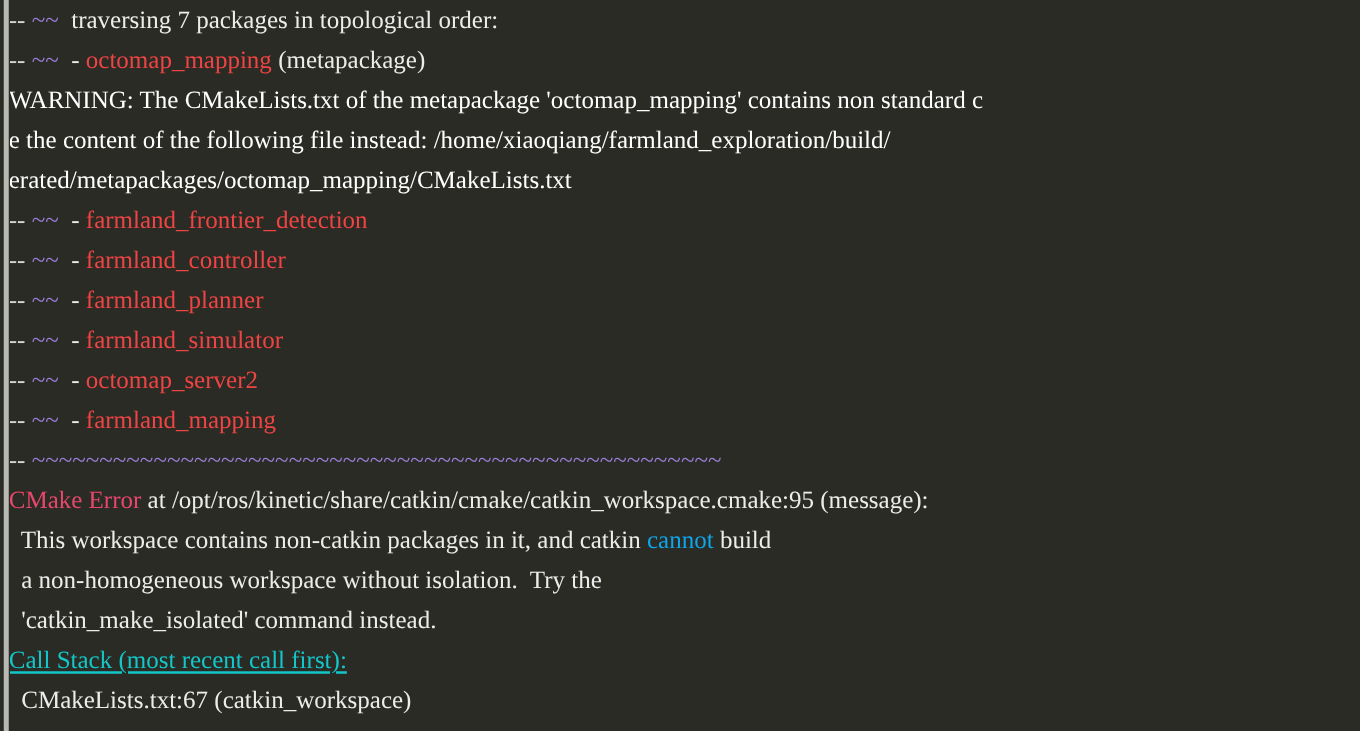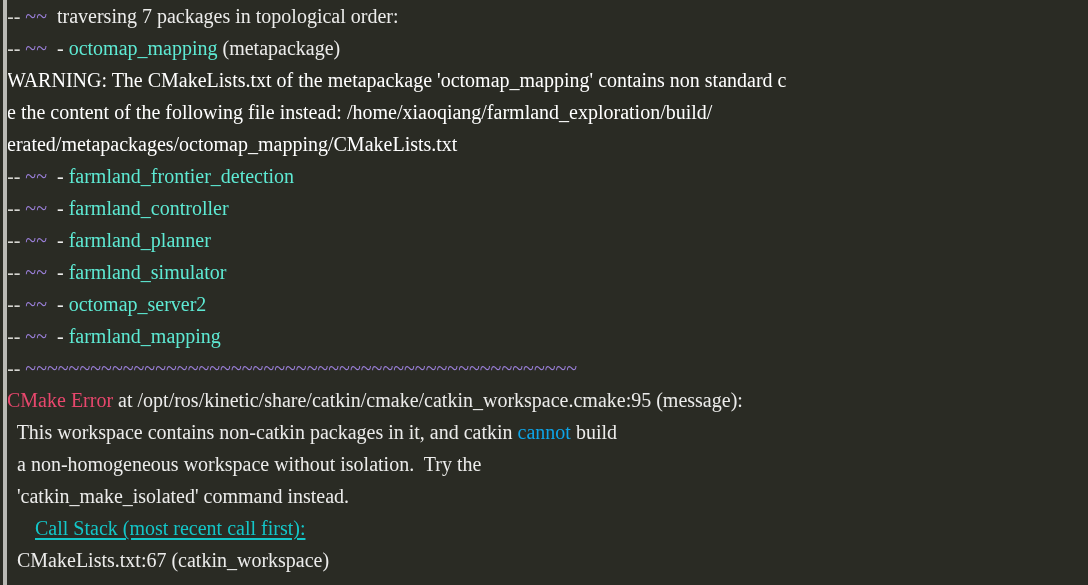--- a/index.html
+++ b/index.html
@@ -46,25 +46,25 @@
   }
   .line {
     height: 32px;
     white-space: pre;
     overflow: hidden;
   }
   .seg { white-space: pre; }
   
   .c-grey   { color: #d7d7d2; }
   .c-purple { color: #9a7fd8; }
-  .c-cyan   { color: #5eead4; }
+  .c-cyan   { color: #ef4444; }
   .c-white  { color: #ececeb; }
   .c-yellow { color: #ffffff; }
   .c-pink   { color: #e8476d; }
-  .c-teal   { color: #13c7c9; text-decoration: underline; text-underline-offset: 3px; padding-left: 28px; }
+  .c-teal   { color: #13c7c9; text-decoration: underline; text-underline-offset: 3px; }
   .c-khaki  { color: #0ea5e9; }
 </style>
 </head>
 <body>
 
 <div id="terminal">
 
   <div id="scrollbar-track">
     <div id="scrollbar-thumb" style="background: rgb(185, 185, 180);"></div>
   </div>

